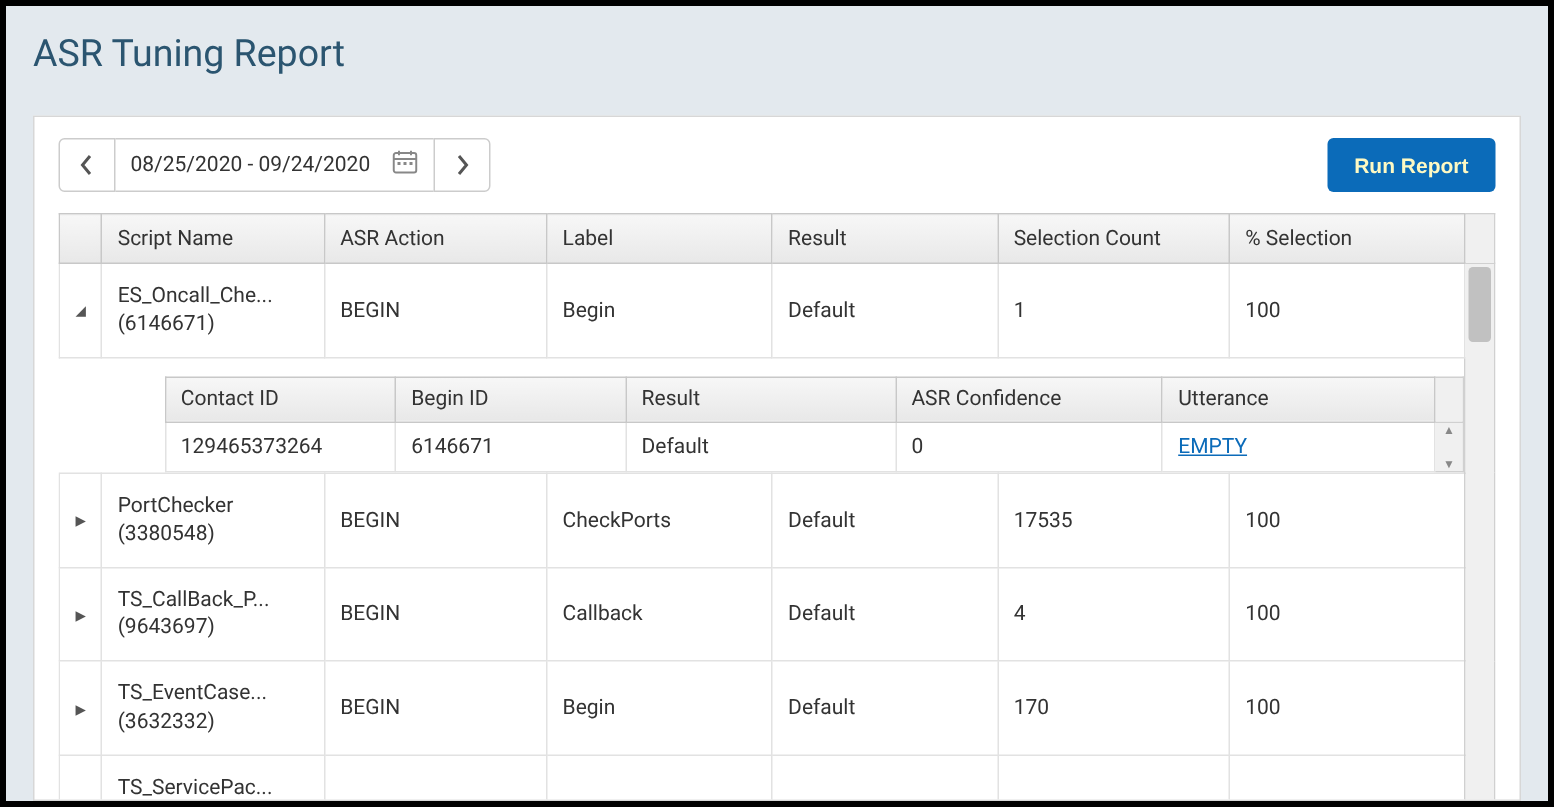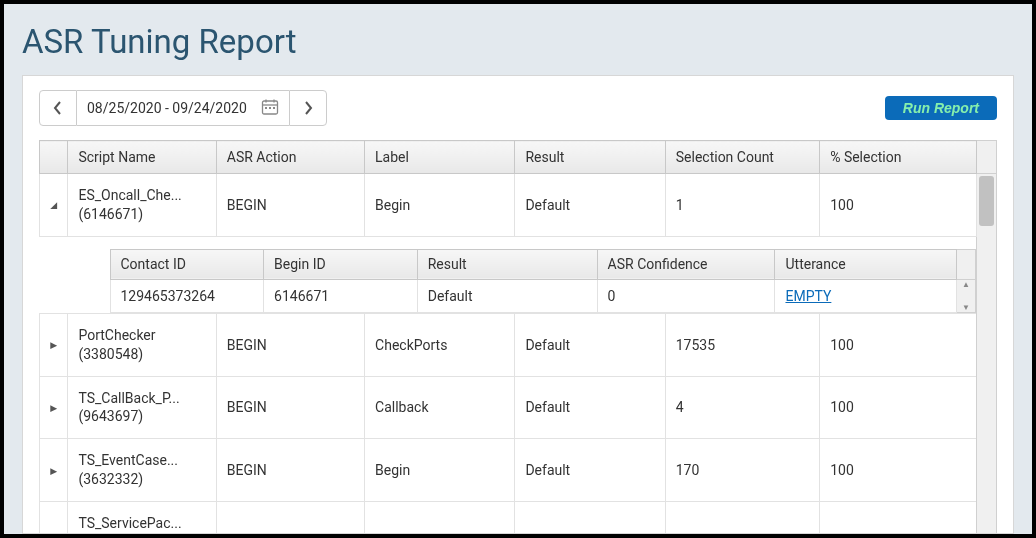--- a/index.html
+++ b/index.html
@@ -13,26 +13,26 @@
   .app {
     position: absolute;
     top: 4px; left: 4px; right: 4px; bottom: 4px;
     background: #e3e9ee;
     display: flex;
     flex-direction: column;
   }
   .header {
     padding: 18px 18px 14px 18px;
     color: #2b5570;
-    font-size: 33px;
+    font-size: 25px;
     font-weight: 400;
   }
   .panel {
     background: #fff;
-    margin: 0 18px 0 18px;
+    margin: 12px 18px 0 18px;
     border: 1px solid #d7d7d7;
     flex: 1;
     display: flex;
     flex-direction: column;
     overflow: hidden;
   }
   .toolbar {
     display: flex;
     align-items: center;
     padding: 14px 16px 14px 16px;
@@ -61,29 +61,28 @@
     padding: 0 10px;
     gap: 14px;
     color: #333;
     font-size: 14px;
     min-width: 200px;
   }
   .date-box .cal-icon { color: #888; }
   .spacer { flex: 1; }
   .run-btn {
     background: #0b6bb9;
-    color: #86efac;
+    color: #fef9c3;
     border: none;
-    height: 24px;
+    height: 36px;
     padding: 0 18px;
     border-radius: 4px;
     font-size: 14px;
     font-weight: 600;
     cursor: pointer;
-    font-style: italic;
   }
   .grid-wrap {
     margin: 0 16px 0 16px;
     flex: 1;
     position: relative;
     overflow: hidden;
   }
   table {
     border-collapse: collapse;
     width: 100%;

